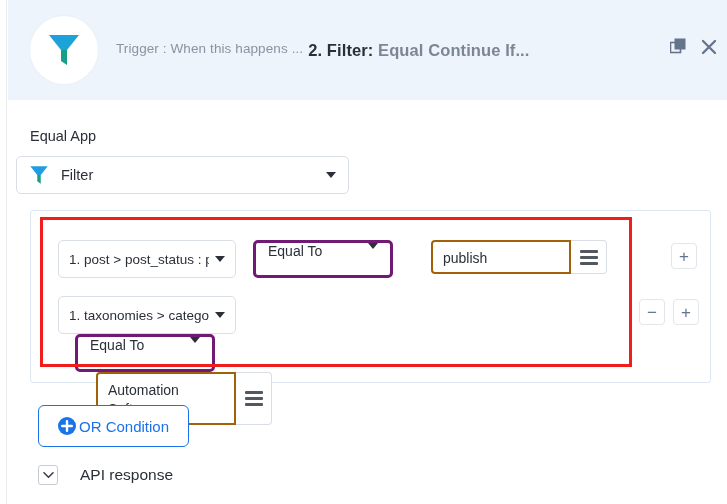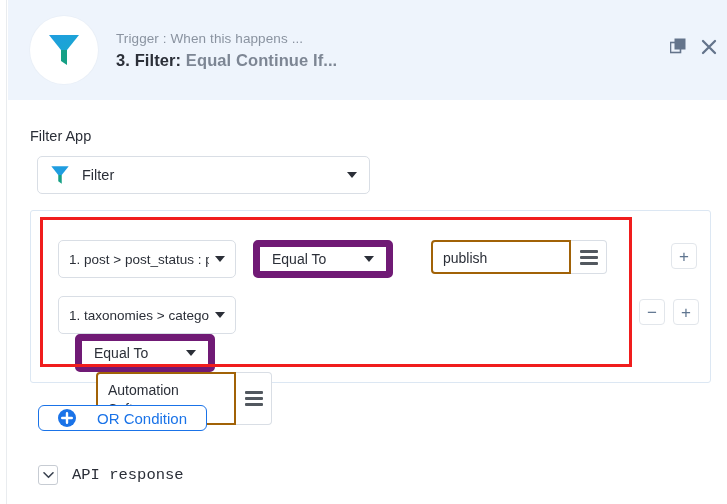--- a/index.html
+++ b/index.html
@@ -35,21 +35,21 @@
     width: 68px; height: 68px;
     margin-left: 22px;
     border-radius: 50%;
     background: #ffffff;
     display: flex; align-items: center; justify-content: center;
     flex: none;
     box-shadow: 0 0 0 1px rgba(0,0,0,0.02);
   }
   .header-text {
     margin-left: 18px;
-    display: flex; flex-direction: column;
+    display: flex; flex-direction: row;
     justify-content: center;
     gap: 5px;
   }
   .header-sub {
     font-size: 13.5px;
     color: #8a93a0;
     letter-spacing: .1px;
   }
   .header-title {
     font-size: 16.5px;
@@ -77,21 +77,21 @@
     background: #ffffff;
   }
   .choose-app-label {
     position: absolute;
     left: 22px; top: 28px;
     font-size: 14.5px;
     color: #2b2f38;
   }
   .app-select {
     position: absolute;
-    left: 29px; top: 56px;
+    left: 8px; top: 56px;
     width: 333px; height: 38px;
     border: 1px solid #d9dee5;
     border-radius: 5px;
     background: #fff;
     display: flex; align-items: center;
     padding: 8px 12px;
     cursor: pointer;
   }
   .app-select .sel-icon { margin-right: 12px; display:flex; }
   .app-select .sel-text {
@@ -145,24 +145,24 @@
     font-size: 13.5px;
     color: #2b2f38;
     white-space: nowrap;
     overflow: hidden;
     flex: 1;
     margin-right: 6px;
   }
   .op-select {
     width: 140px; height: 38px;
     margin-left: 17px;
-    border: 7px solid #701a75;
+    border: 3px solid #701a75;
     border-radius: 5px;
     background: #fff;
-    display: flex; align-items: center;
+    display: flex; align-items: flex-start;
     padding: 0 12px;
     cursor: pointer;
   }
   .op-select .op-text {
     font-size: 14px; color: #2b2f38; flex: 1;
   }
   .value-wrap {
     margin-left: 38px;
     display: flex;
     align-items: flex-start;
@@ -220,38 +220,37 @@
     cursor: pointer;
     color: #5f7590;
     font-size: 17px;
     line-height: 1;
   }
 
   
   .or-condition-btn {
     position: absolute;
     left: 30px; top: 305px;
-    height: 26px;
+    height: 42px;
     padding: 0 19px;
     border: 1.5px solid #1a73e8;
     border-radius: 6px;
     background: #fff;
-    display: flex; align-items: center; gap: 21px;
+    display: flex; align-items: center; gap: 3px;
     cursor: pointer;
   }
   .or-condition-btn .lbl {
     color: #1a73e8;
     font-size: 15px;
   }
   .api-response-row {
     position: absolute;
     left: 30px; top: 365px;
-    display: flex; align-items: center; gap: 14px;
-    cursor: pointer;
-    font-family: Liberation Mono, monospace;
+    display: flex; align-items: center; gap: 22px;
+    cursor: pointer;
   }
   .chev-box {
     width: 20px; height: 20px;
     border: 1px solid #c7ccd3;
     border-radius: 3px;
     background: #fff;
     display: flex; align-items: center; justify-content: center;
   }
   .api-label {
     font-size: 15.5px;
@@ -274,41 +273,41 @@
             <stop offset="100%" stop-color="#1aa8cf"></stop>
           </linearGradient>
         </defs>
         <polygon points="2,4 32,4 20,19 14,19" fill="url(#gF1)"></polygon>
         <polygon points="14,19 20,19 20,34 14,30" fill="#16a085"></polygon>
       </svg>
     </div>
     <div class="header-text">
       <div class="header-sub">Trigger : When this happens ...</div>
       <div class="header-title">
-        <span>3. Filter:</span><span class="muted"> Equal Continue If...</span>
+        <span>2. Filter:</span><span class="muted"> Equal Continue If...</span>
       </div>
     </div>
     <div class="header-actions">
       <div class="hdr-icon">
         <svg width="17" height="17" viewBox="0 0 17 17">
           <rect x="0.5" y="4.5" width="10" height="10" fill="none" stroke="#64748b" stroke-width="1.6"></rect>
           <rect x="4.5" y="0.5" width="11" height="11" fill="#64748b"></rect>
         </svg>
       </div>
       <div class="hdr-icon">
         <svg width="16" height="16" viewBox="0 0 16 16">
           <path d="M2 2 L14 14 M14 2 L2 14" stroke="#64748b" stroke-width="2.3" stroke-linecap="round"></path>
         </svg>
       </div>
     </div>
   </div>
 
   <div class="body-area">
 
-    <div class="choose-app-label">Filter App</div>
+    <div class="choose-app-label">Equal App</div>
 
     <div class="app-select">
       <span class="sel-icon">
         <svg width="20" height="22" viewBox="0 0 34 38">
           <polygon points="2,4 32,4 20,19 14,19" fill="#1f9de0"></polygon>
           <polygon points="14,19 20,19 20,34 14,30" fill="#16a085"></polygon>
         </svg>
       </span>
       <span class="sel-text">Filter</span>
       <span class="caret"></span>

